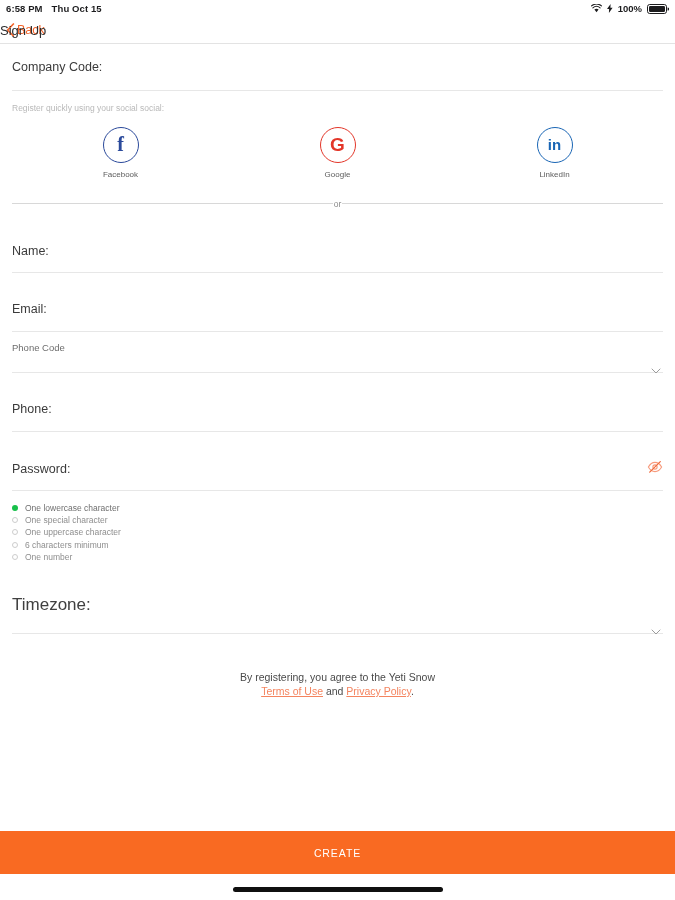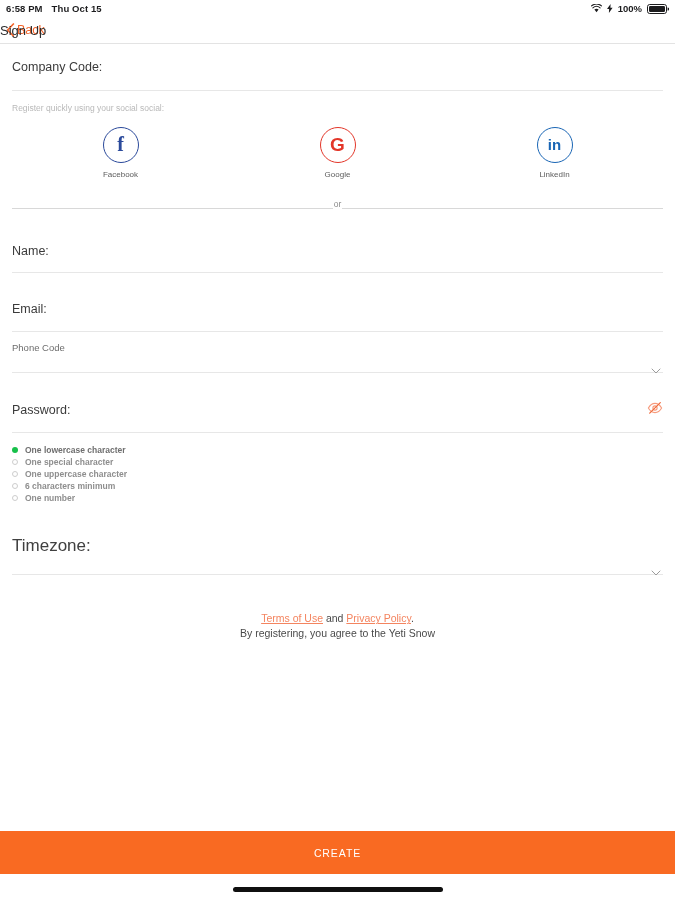--- a/index.html
+++ b/index.html
@@ -67,21 +67,21 @@
     display: flex; align-items: center; justify-content: center;
     font-weight: bold;
   }
   .sc-fb { border: 1.6px solid #2b4a9b; color: #2b4a9b; font-size: 20px; font-family: "Liberation Serif", serif; }
   .sc-gg { border: 1.6px solid #e33629; color: #e33629; font-size: 19px; }
   .sc-li { border: 1.6px solid #1a66b5; color: #1a66b5; font-size: 15px; }
   .social-label { margin-top: 7px; font-size: 8px; color: #5c5c5c; }
 
   
   .or-row {
-    display: flex; align-items: flex-end; margin: 20px 12px 0 12px; gap: 1px;
+    display: flex; align-items: center; margin: 20px 12px 0 12px; gap: 1px;
   }
   .or-line { flex: 1; height: 1px; background: #d8d8d8; }
   .or-text { font-size: 8.5px; color: #8b8b8b; }
 
   
   .dd-field { position: relative; margin: 0 12px; border-bottom: 1px solid #e7e7e7; }
   .dd-label { font-size: 9.5px; color: #6d6d6d; padding-top: 11px; line-height: 1; }
   .dd-label.big { font-size: 17px; color: #404040; padding-top: 14px; }
   .dd-space { height: 20px; }
   .dd-chev {
@@ -95,21 +95,21 @@
     width: 16px; height: 16px; cursor: pointer;
   }
 
   .rules { margin: 11px 12px 0 12px; }
   .rule { display: flex; align-items: center; gap: 7px; height: 12.2px; }
   .bullet {
     width: 6px; height: 6px; border-radius: 50%; flex: 0 0 auto;
   }
   .bullet.done { background: #17c04a; }
   .bullet.todo { border: 1px solid #cdcdcd; background: #fff; }
-  .rule-text { font-size: 8.5px; color: #8e8e8e; font-weight: bold; }
+  .rule-text { font-size: 8.5px; color: #8e8e8e; }
   .rule.done .rule-text { color: #6f6f6f; }
 
   
   .terms {
     margin-top: 36px; text-align: center;
     font-size: 10.5px; color: #4a4a4a; line-height: 1.35;
   }
   .terms a { color: #f4845f; text-decoration: underline; }
 
   
@@ -208,20 +208,23 @@
   <div class="dd-field">
     <div class="dd-label">Phone Code</div>
     <div class="dd-space"></div>
     <span class="dd-chev">
       <svg width="10" height="6" viewBox="0 0 10 6">
           <path d="M1 1 L5 5 L9 1" stroke="#9b9b9b" stroke-width="1" fill="none" stroke-linecap="round" stroke-linejoin="round"></path>
         </svg>
     </span>
   </div>
 
+  <div class="field" style="margin-top:16px;">
+    <div class="field-label">Phone:</div>
+  </div>
 
   <div class="field" style="margin-top:17px;">
     <div class="field-label">Password:</div>
     <span class="pw-eye">
       <svg width="16" height="16" viewBox="0 0 16 16">
         <path d="M1.4 8 C3.2 4.8 5.5 3.4 8 3.4 C10.5 3.4 12.8 4.8 14.6 8 C12.8 11.2 10.5 12.6 8 12.6 C5.5 12.6 3.2 11.2 1.4 8 Z" fill="none" stroke="#f79b7d" stroke-width="1.15"></path>
         <circle cx="8" cy="8" r="2.1" fill="none" stroke="#f79b7d" stroke-width="1.15"></circle>
         <path d="M2.7 13.1 L13.3 2.6" stroke="#f06a3a" stroke-width="1.25" stroke-linecap="round"></path>
       </svg>
     </span>
@@ -254,24 +257,24 @@
     <div class="dd-label big">Timezone:</div>
     <div class="dd-space"></div>
     <span class="dd-chev">
       <svg width="10" height="6" viewBox="0 0 10 6">
           <path d="M1 1 L5 5 L9 1" stroke="#9b9b9b" stroke-width="1" fill="none" stroke-linecap="round" stroke-linejoin="round"></path>
         </svg>
     </span>
   </div>
 
   <div class="terms">
+    <div>By registering, you agree to the Yeti Snow</div>
     <div>
       <a href="#">Terms of Use</a>
       <span>and</span>
       <a href="#">Privacy Policy</a><span>.</span>
     </div>
-    <div>By registering, you agree to the Yeti Snow</div>
   </div>
 
   <div class="create-btn">CREATE</div>
   <div class="home-indicator"></div>
 
 </div>
 
 </body></html>

